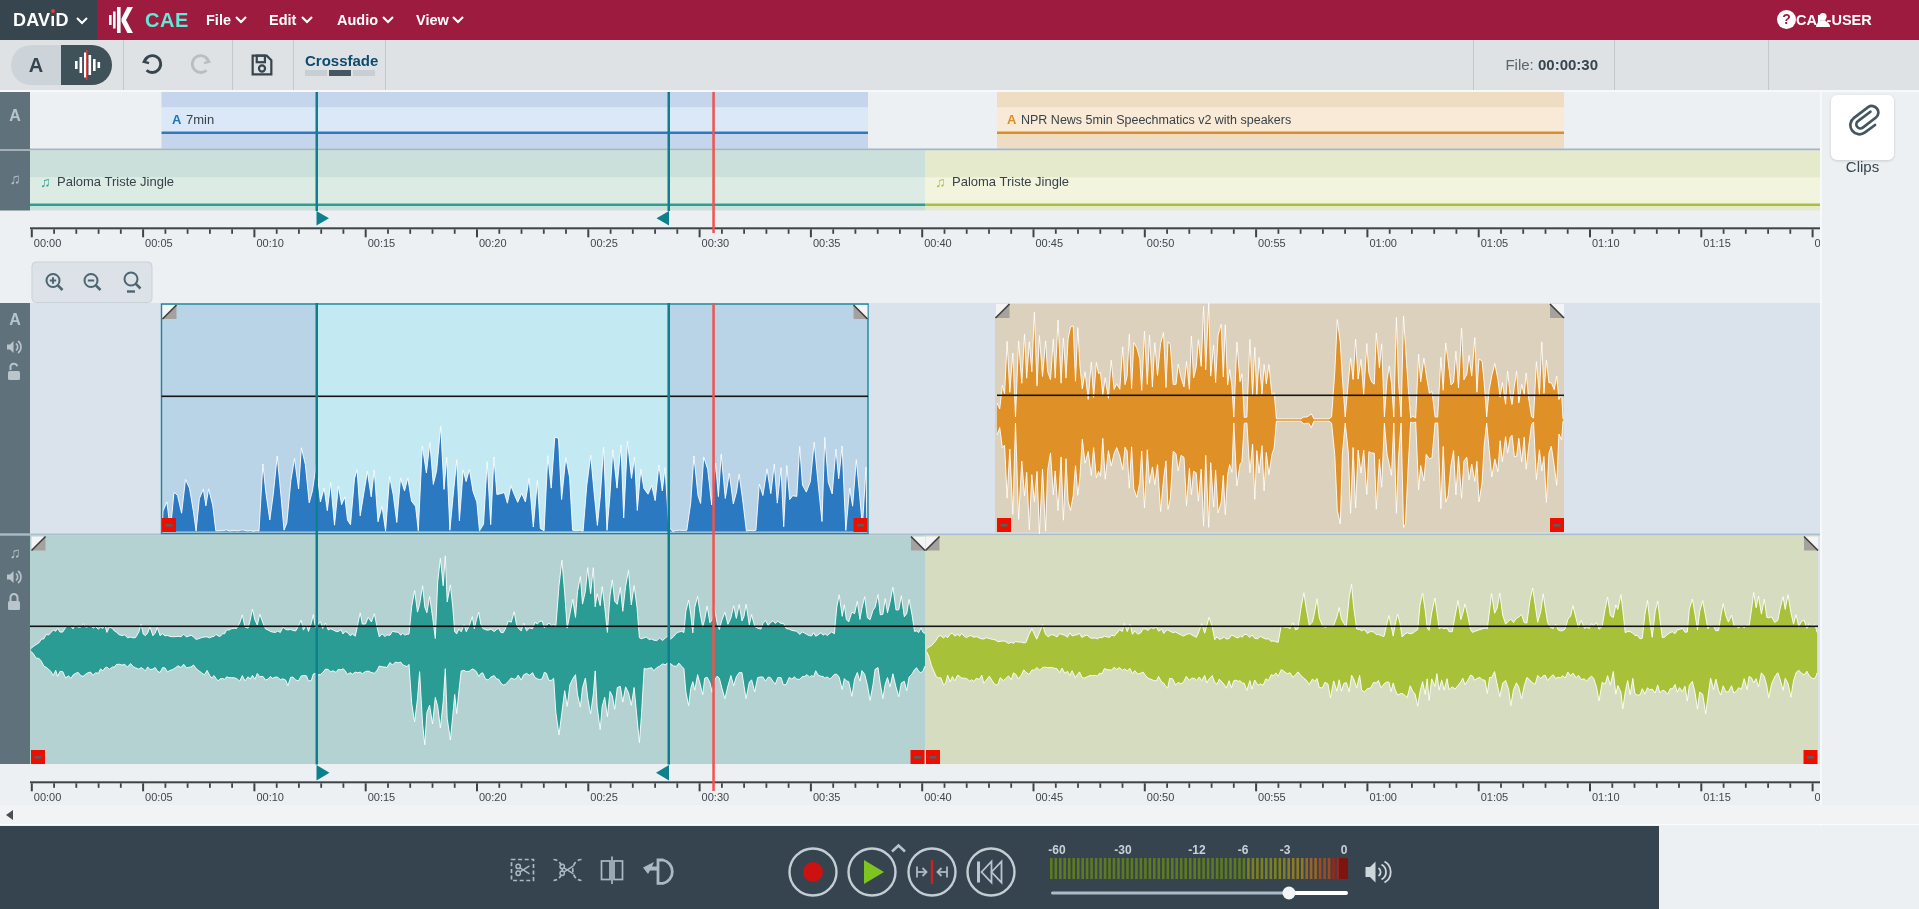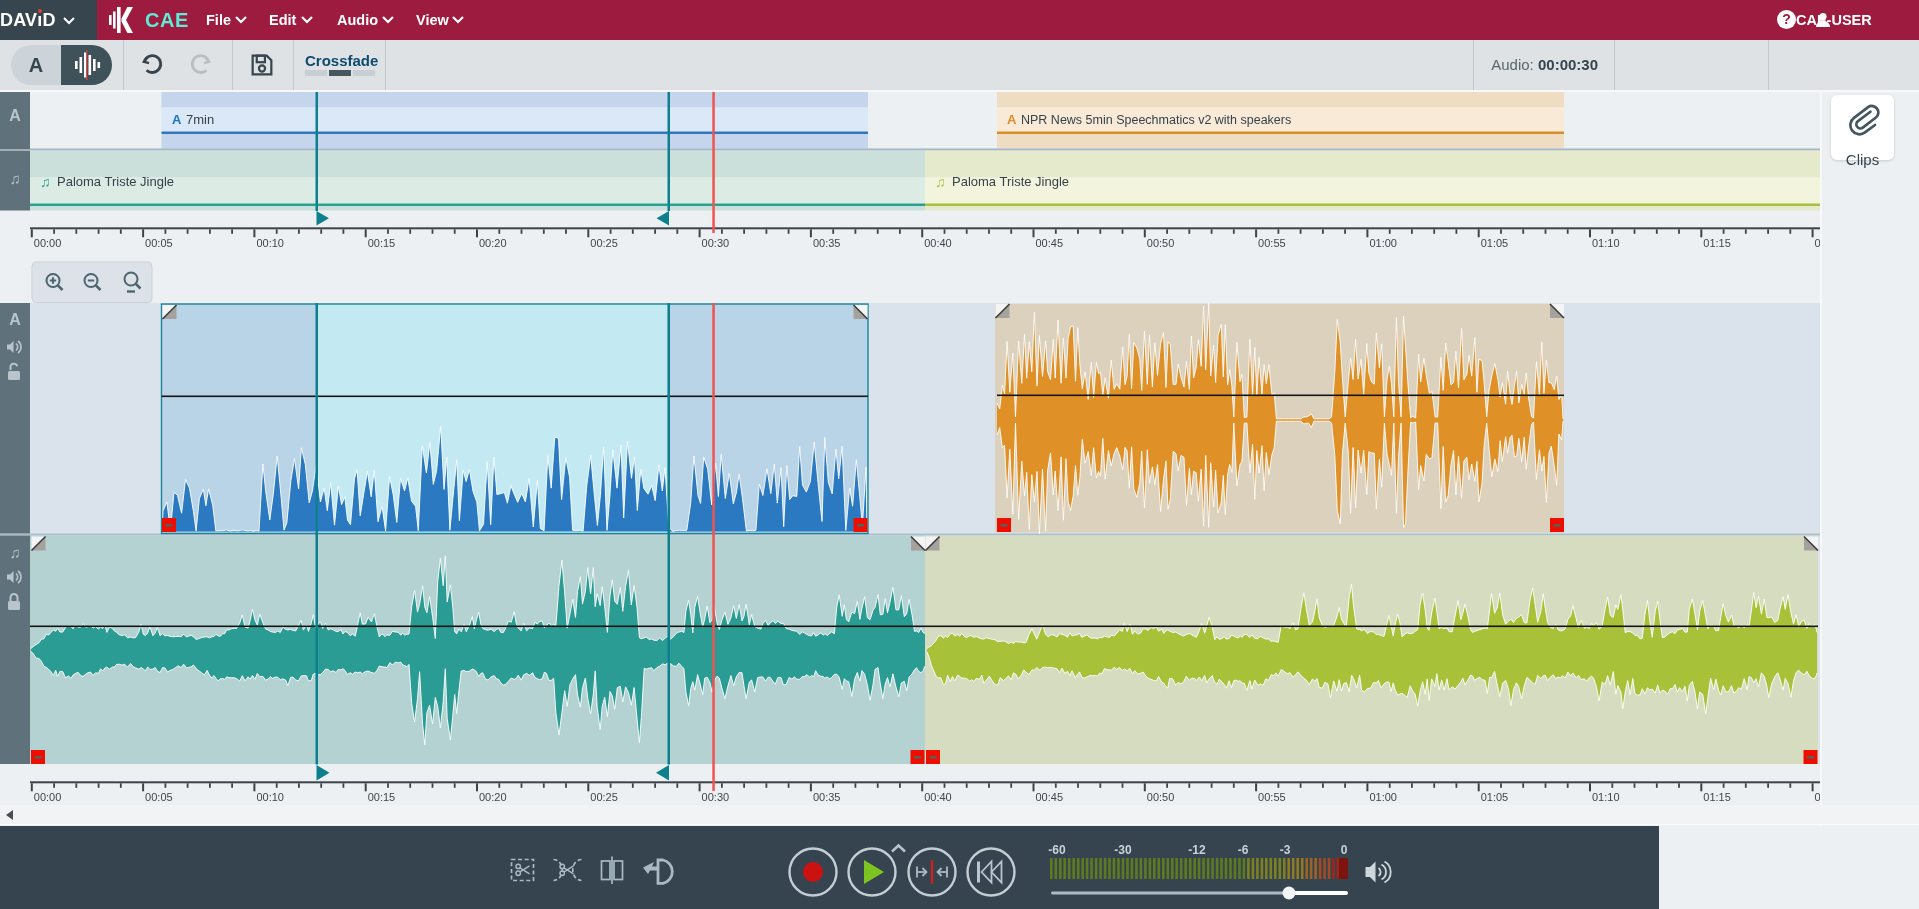--- a/index.html
+++ b/index.html
@@ -1,37 +1,37 @@
 <!DOCTYPE html>
 <html><head><meta charset="utf-8"><title>CAE</title>
 <style>
 html,body{margin:0;padding:0;width:1919px;height:909px;overflow:hidden;background:#edf0f3;font-family:"Liberation Sans",sans-serif;}
 *{box-sizing:border-box;}
 .header{position:absolute;left:0;top:0;width:1919px;height:40px;background:#9d1b3e;}
-.logoBox{position:absolute;left:0;top:0;width:97px;height:40px;background:#36454e;color:#fff;display:flex;align-items:center;}
+.logoBox{position:absolute;left:0;top:0;width:97px;height:40px;background:#36454e;color:#fff;display:flex;align-items:center;padding-left:13px;}
 .davidTxt{font-size:18px;font-weight:bold;letter-spacing:0.2px;}
 .iRed{position:relative;}
 .iRed::before{content:"";position:absolute;left:0.5px;top:-0.5px;width:4px;height:4px;background:#e23c3c;border-radius:50%;}
 .klogo{position:absolute;left:109px;top:6px;}
 .caeTxt{position:absolute;left:145px;top:9px;font-size:20px;font-weight:bold;color:#5eead4;letter-spacing:0.5px;}
 .menu{position:absolute;top:12px;font-size:14.5px;font-weight:bold;color:#fff;text-align:center;}
 .mchev{position:absolute;top:14px;width:14px;height:11px;}
 .helpC{position:absolute;left:1777px;top:10px;width:19px;height:19px;border-radius:50%;background:#fff;color:#9d1b3e;font-size:14px;font-weight:bold;text-align:center;line-height:19px;}
 .userTxt{position:absolute;left:1796px;top:12px;font-size:14.5px;font-weight:bold;color:#fff;white-space:nowrap;}
 .toolbar{position:absolute;left:0;top:40px;width:1919px;height:52px;background:#dee2e5;border-bottom:2px solid #f6f8f9;}
 .pillL{position:absolute;left:11px;top:4.5px;width:50px;height:40px;background:#cdd4d9;border-radius:20px 0 0 20px;color:#36454e;font-size:20px;font-weight:bold;text-align:center;line-height:40px;}
 .pillR{position:absolute;left:61px;top:4.5px;width:51px;height:40px;background:#3f5159;border-radius:0 20px 20px 0;display:flex;align-items:center;justify-content:center;}
 .vsep{position:absolute;top:0;width:1px;height:50px;background:#c2c9ce;}
 .tbico{position:absolute;top:11px;}
 .xfadeT{position:absolute;left:305px;top:12px;width:70px;text-align:left;font-size:15px;font-weight:bold;color:#0c4a6e;white-space:nowrap;}
 .xbar{position:absolute;top:30px;width:22px;height:6px;}
 .tinfo{position:absolute;top:0;height:50px;line-height:50px;text-align:right;padding-right:16px;font-size:15px;color:#36454e;}
 .tlab{color:#5a666e;}
 .clipsCard{position:absolute;left:1831px;top:95px;width:63px;height:65px;background:#fff;border-radius:6px;box-shadow:0 1px 3px rgba(0,0,0,0.15);text-align:center;}
-.clipsTxt{font-size:15px;color:#36454e;margin-top:11px;}
+.clipsTxt{font-size:15px;color:#36454e;margin-top:18px;}
 .hstrip{position:absolute;left:0;top:805px;width:1919px;height:20px;background:#f1f3f5;border-bottom:1px solid #fbfcfc;}
 .footer{position:absolute;left:0;top:826px;width:1659px;height:83px;background:#364450;}
 </style></head>
 <body>
 
 <div class="header">
   <div class="logoBox">
     <span class="davidTxt">DAV<span class="iRed">ı</span>D</span>
     <svg width="14" height="9" viewBox="0 0 14 9" style="margin-left:6px">
         <polyline points="2,2 7,7 12,2" stroke="#fff" stroke-width="2" fill="none"></polyline>
@@ -98,21 +98,21 @@
     <rect x="7.5" y="4" width="7" height="5.6" fill="none" stroke="#36454e" stroke-width="1.9"></rect>
     <circle cx="12" cy="15" r="2.6" fill="none" stroke="#36454e" stroke-width="1.9"></circle>
   </svg>
   <div class="vsep" style="left:293px"></div>
   <div class="xfadeT">Crossfade</div>
   <div class="xbar" style="left:305px;background:#c8cfd4"></div>
   <div class="xbar" style="left:329px;background:#46585f"></div>
   <div class="xbar" style="left:353px;background:#c8cfd4"></div>
   <div class="vsep" style="left:385px"></div>
   <div class="vsep" style="left:1473px"></div>
-  <div class="tinfo" style="left:1473px;width:141px"><span class="tlab">Audio: </span><b>00:00:30</b></div>
+  <div class="tinfo" style="left:1473px;width:141px"><span class="tlab">File: </span><b>00:00:30</b></div>
   <div class="vsep" style="left:1614px"></div>
   <div class="vsep" style="left:1768px"></div>
 </div>
 <svg width="1919" height="734" viewBox="0 92 1919 734" font-family="Liberation Sans, sans-serif" style="position:absolute;left:0;top:92px">
     <rect x="0" y="92" width="1919" height="734" fill="#edf0f3"></rect>
     <g>
       <rect x="161.5" y="92" width="706.5" height="15.5" fill="#c5d6ec"></rect>
       <rect x="161.5" y="107.5" width="706.5" height="24" fill="#dbe8f7"></rect>
       <rect x="161.5" y="131.5" width="706.5" height="2.5" fill="#3077be"></rect>
       <rect x="161.5" y="134" width="706.5" height="14.5" fill="#c5d6ec"></rect>

